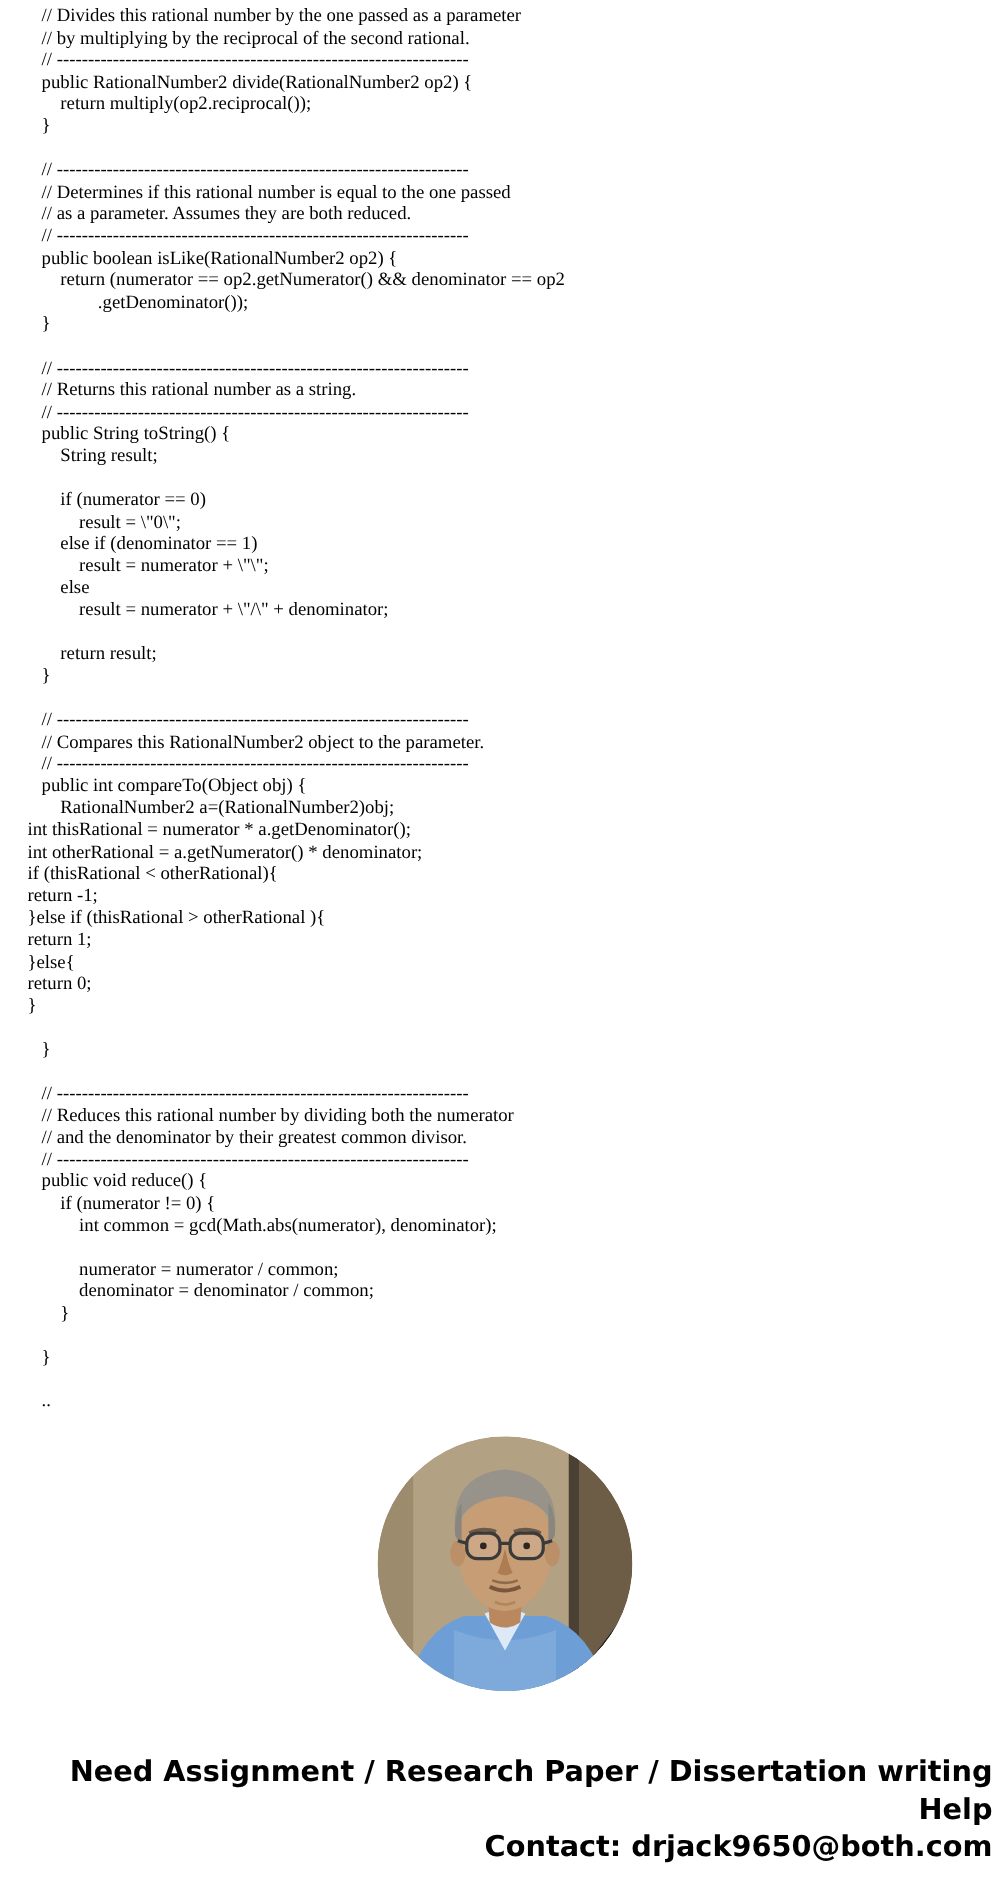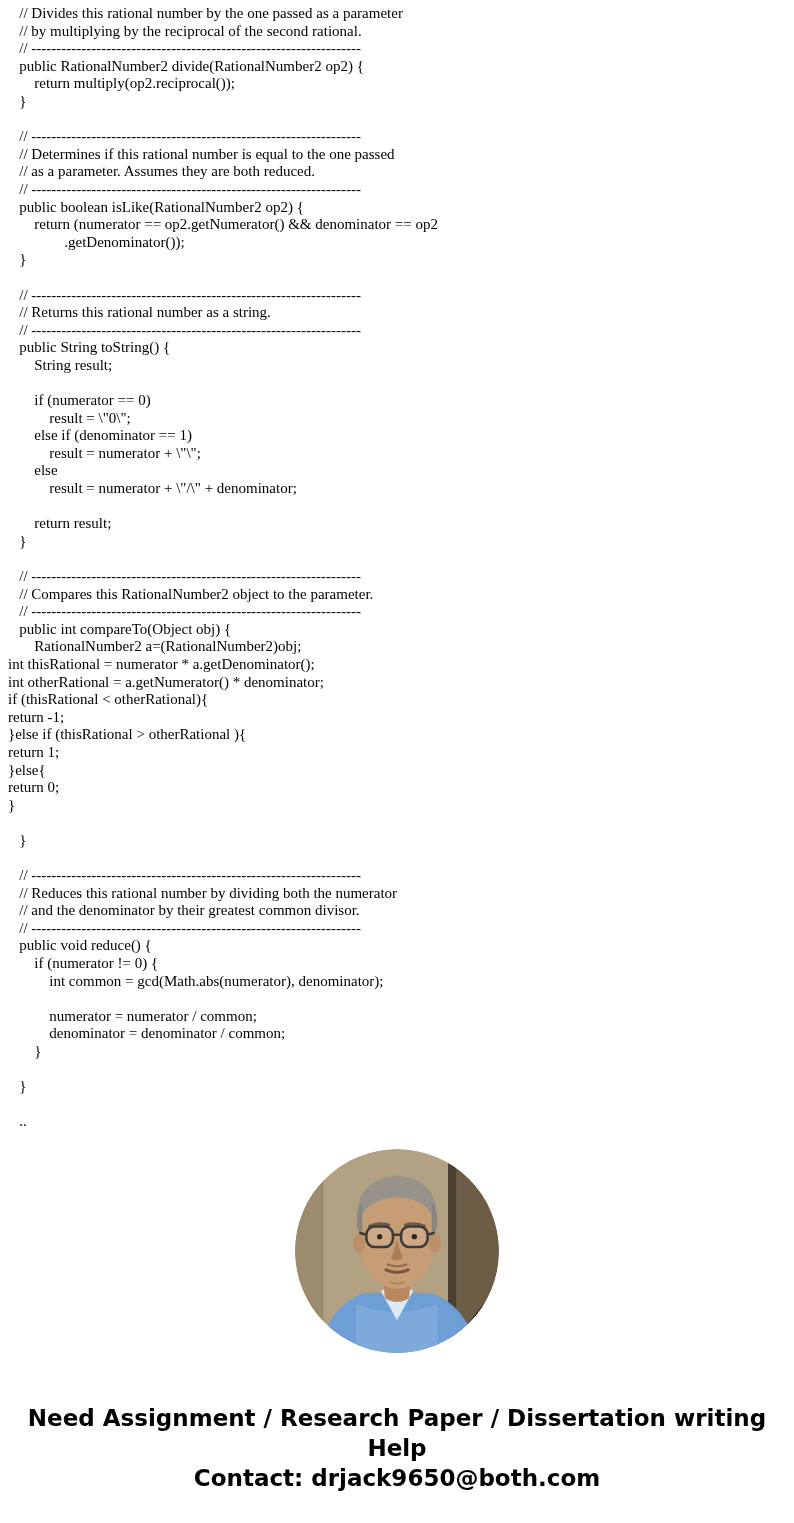--- a/index.html
+++ b/index.html
@@ -6,20 +6,21 @@
   html, body {
     width: 794px;
     background: #ffffff;
     font-family: "Liberation Serif", serif;
   }
   .page {
     width: 794px;
     height: 1523px;
     background: #ffffff;
     overflow: hidden;
+    padding-left: 14px;
   }
   .code-block {
     font-family: "Liberation Serif", serif;
     font-size: 15px;
     line-height: 17.6px;
     white-space: pre;
     color: #000000;
     padding: 5px 0 0 8px;
   }
   .avatar-wrap {
@@ -29,21 +30,21 @@
   }
   .avatar-circle {
     width: 204px;
     height: 204px;
     border-radius: 50%;
     overflow: hidden;
     display: block;
   }
   .footer {
     margin-top: 50px;
-    text-align: center;
+    text-align: right;
     font-family: "DejaVu Sans", sans-serif;
     font-weight: 700;
     font-size: 23px;
     line-height: 30px;
     color: #000000;
   }
   .footer .help-text {
     max-width: 780px;
     margin: 0 auto;
   }

